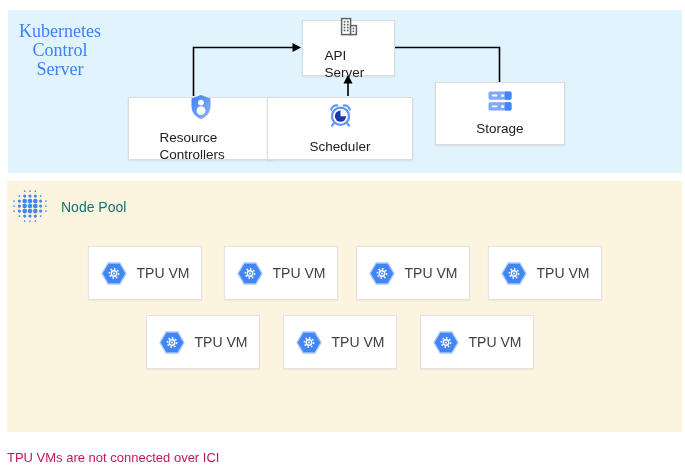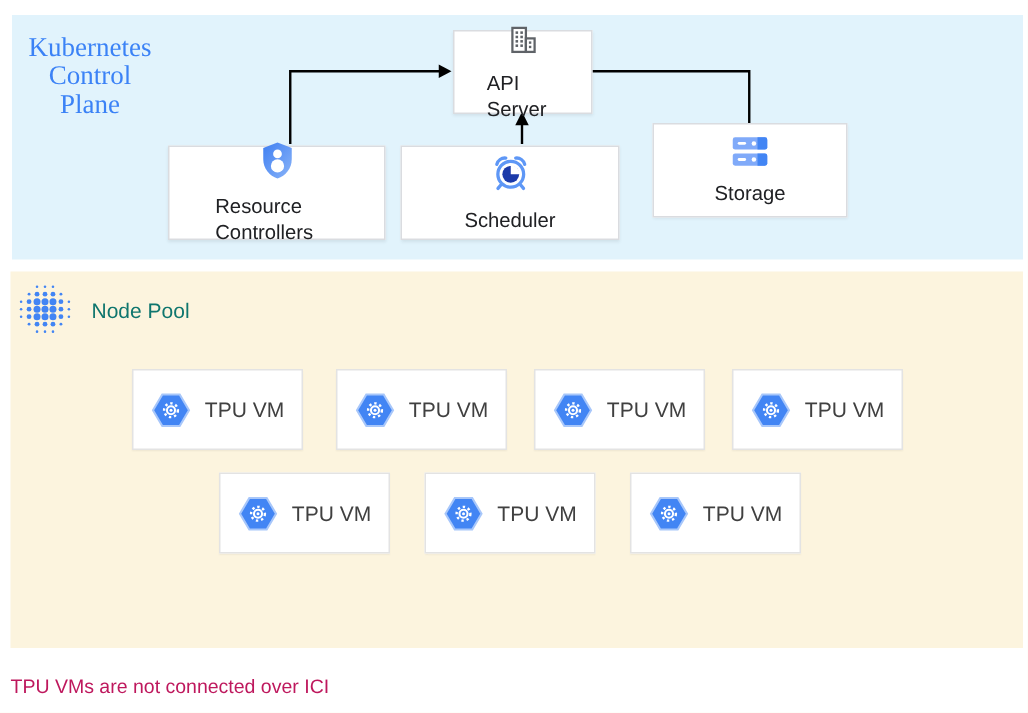--- a/index.html
+++ b/index.html
@@ -13,21 +13,21 @@
   .cp-title { position:absolute; left:12px; top:22px; width:96px; text-align:center;
               font-size:18px; line-height:19px; color:#3b82f6;font-family:Liberation Serif, serif; }
 
   .cp-box { position:absolute; background:#ffffff; border:1px solid #DADCE0;
             box-shadow:0 1px 2px rgba(60,64,67,.10);
             display:flex; align-items:center; justify-content:center; gap:9px;flex-direction:column; }
   .cp-box .label { font-size:13.5px; line-height:17px; color:#202124; }
 
   #box-api     { left:302px; top:20px;  width:91px;  height:54px; }
   #box-api .label { width:48px; }
-  #box-rc      { left:112px; top:97px;  width:143px; height:61px; }
+  #box-rc      { left:128px; top:97px;  width:143px; height:61px; }
   #box-rc .label  { width:82px; }
   #box-sched   { left:267px; top:97px;  width:144px; height:61px;text-align:center; }
   #box-storage { left:435px; top:82px;  width:128px; height:61px;justify-content:center; }
 
   .arrows { position:absolute; left:0; top:0; width:685px; height:475px; pointer-events:none; }
 
   .np-icon { position:absolute; left:9px; top:189px; }
   .np-label { position:absolute; left:61px; top:199px; font-size:14px; color:#0f766e; }
 
   .vm-box { position:absolute; width:112px; height:52px; background:#ffffff; border:1px solid #E3E3E3;
@@ -50,21 +50,21 @@
 <body>
 
 <div class="canvas">
 
   <div class="region control-plane"></div>
 
   <div class="region node-pool"></div>
 
   <div class="cp-title">
     <div>Kubernetes</div>
-    <div>Control Plane</div>
+    <div>Control Server</div>
   </div>
 
   <svg class="arrows" viewBox="0 0 685 475">
     <g fill="none" stroke="#000000" stroke-width="1.6">
       <polyline points="193.5,96 193.5,47.5 293,47.5"></polyline>
       <line x1="348" y1="96" x2="348" y2="82"></line>
       <polyline points="393,47.5 499.5,47.5 499.5,89"></polyline>
     </g>
     <g fill="#000000" stroke="none">
       <polygon points="292.5,43 301,47.5 292.5,52"></polygon>

